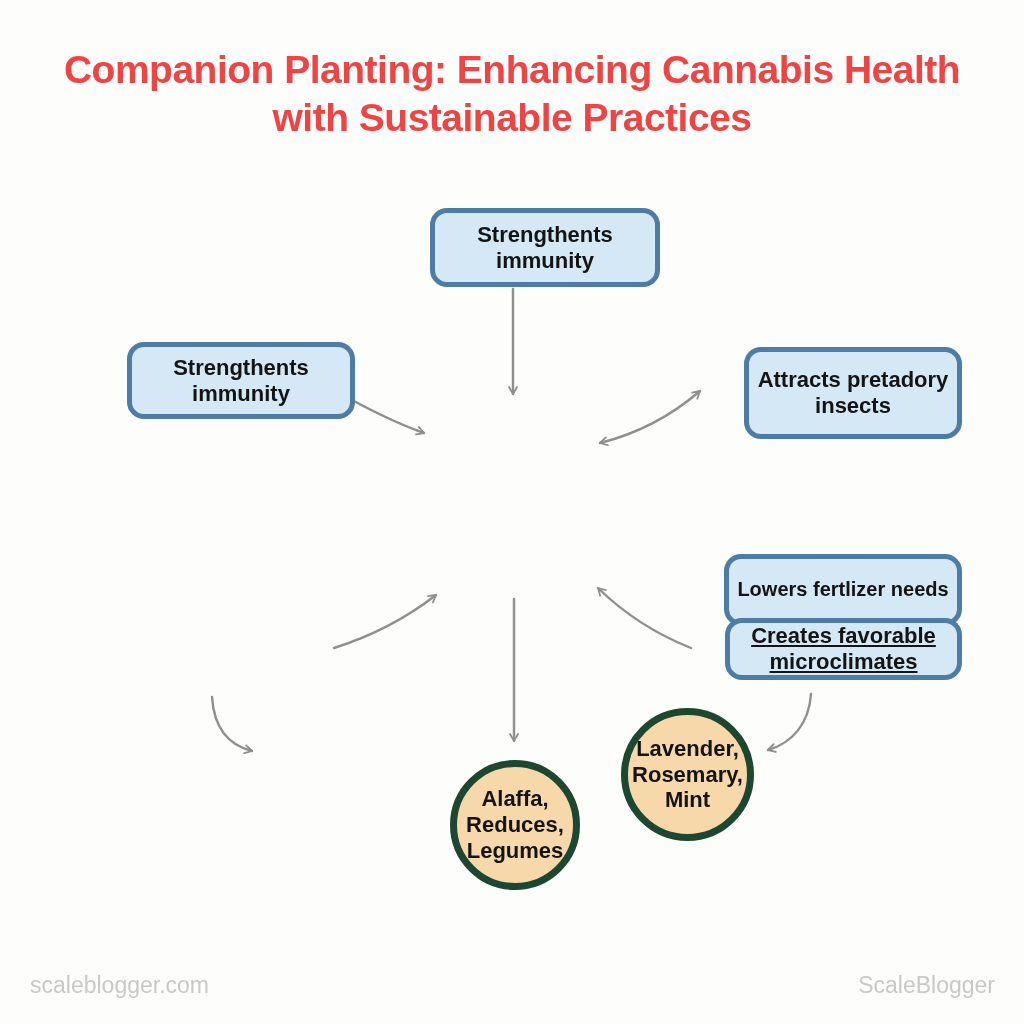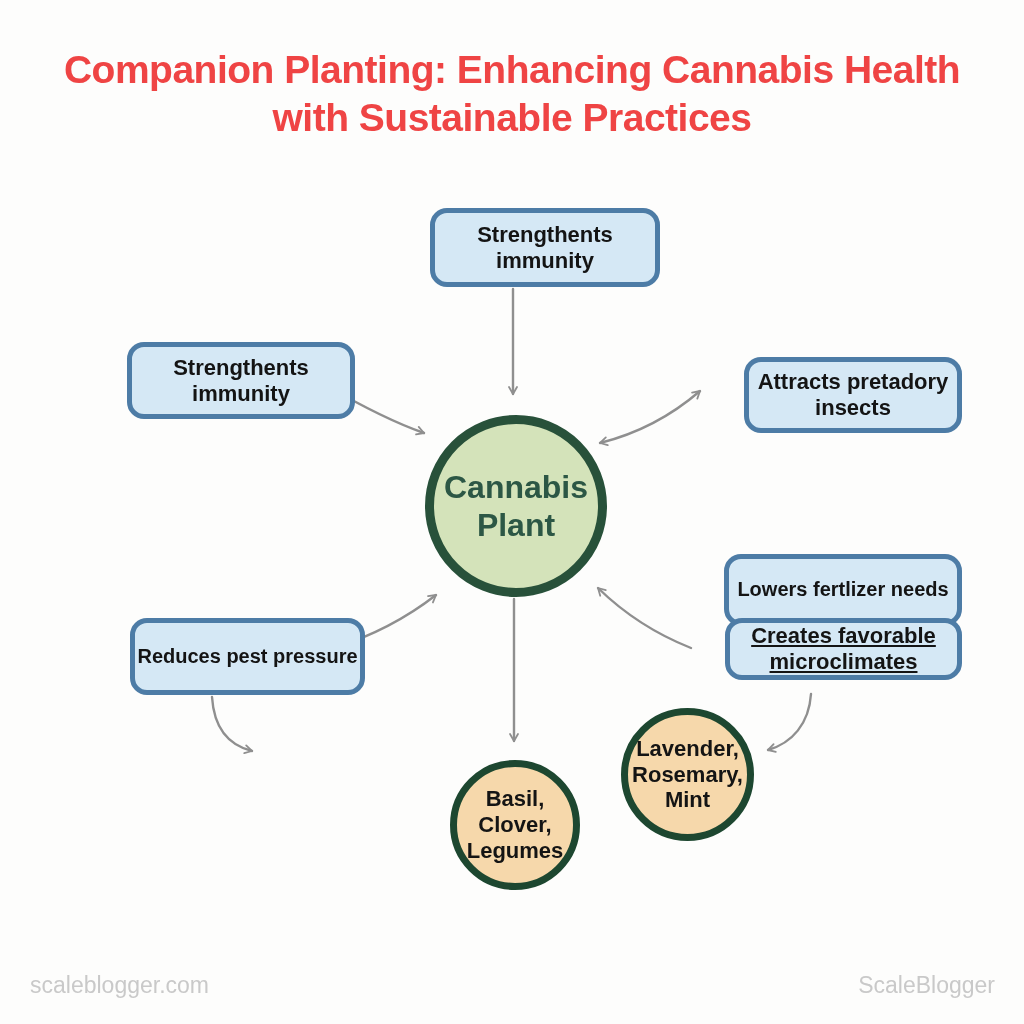--- a/index.html
+++ b/index.html
@@ -103,32 +103,30 @@
       <path d="M514,599 L514,741" marker-end="url(#ah)"></path>
       <path d="M212,697 C214,728 228,745 252,751" marker-end="url(#ah)"></path>
       <path d="M811,694 C809,724 792,743 768,750" marker-end="url(#ah)"></path>
     </g>
   </svg>
 
   <div class="bbox" style="left:398px; top:208px; width:230px; height:79px;">Strengthents immunity</div>
 
   <div class="bbox" style="left:95px; top:342px; width:228px; height:77px;">Strengthents immunity</div>
 
-  <div class="bbox" style="left:712px; top:357px; width:218px; height:76px;">Attracts pretadory insects</div>
+  <div class="bbox" style="left:712px; top:347px; width:218px; height:92px;">Attracts pretadory insects</div>
 
 
-  <div class="bbox oneline" style="left:98px; top:618px; width:235px; height:77px;">Reduces pest pressure</div>
 
   <div class="bbox oneline" style="left:692px; top:554px; width:238px; height:72px;">Lowers fertlizer needs</div>
 
   <div class="bbox" style="left:693px; top:618px; width:237px; height:62px;text-decoration:underline;">Creates favorable microclimates</div>
 
-  <div class="circle center-circle" style="left:425px; top:415px; width:182px; height:182px;">Cannabis Plant</div>
 
 
-  <div class="circle plant-circle" style="left:450px; top:760px; width:130px; height:130px;">Basil, Clover, Legumes</div>
+  <div class="circle plant-circle" style="left:450px; top:760px; width:130px; height:130px;">Alaffa, Reduces, Legumes</div>
 
   <div class="circle plant-circle" style="left:621px; top:708px; width:133px; height:133px;">Lavender, Rosemary, Mint</div>
 
   <div class="watermark left">scaleblogger.com</div>
   <div class="watermark right">ScaleBlogger</div>
 
 </div>
 
 </body></html>

